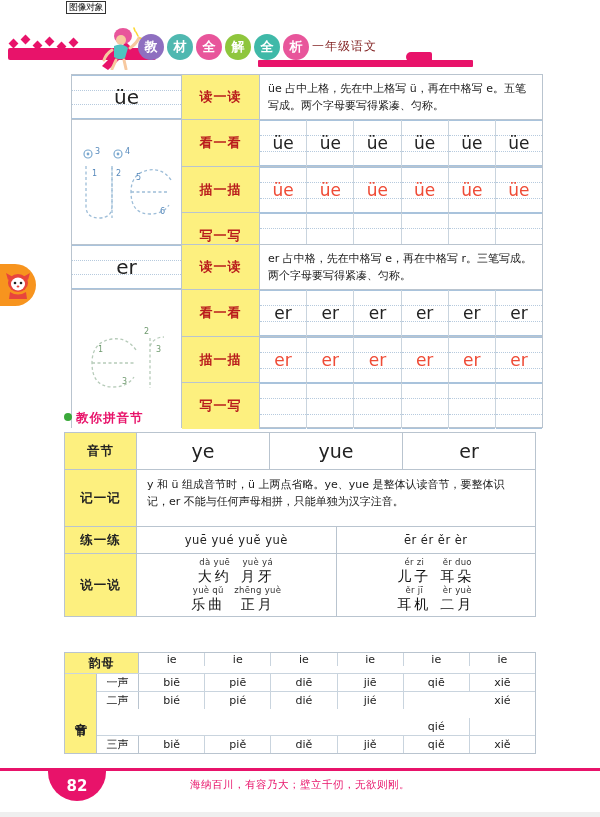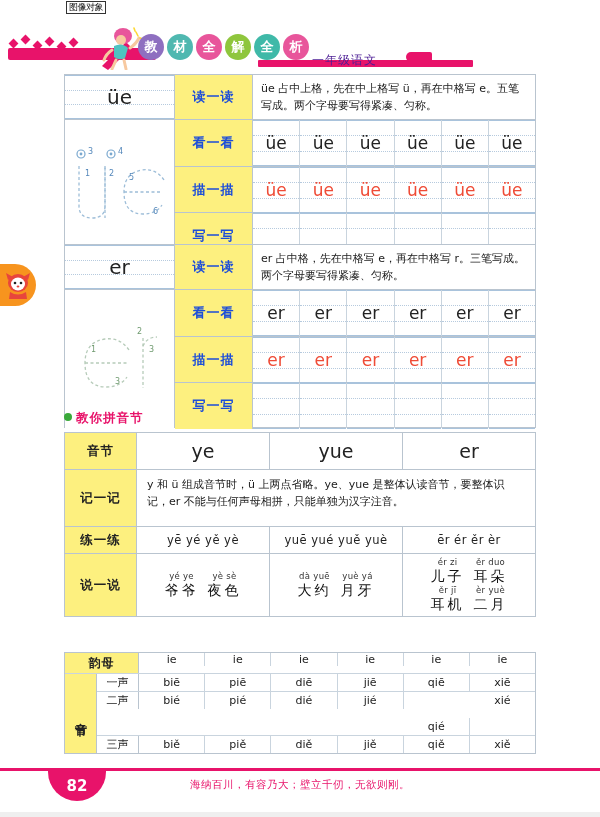--- a/index.html
+++ b/index.html
@@ -35,22 +35,22 @@
   }
   .hdr-girl{ position:absolute; left:96px; top:-2px; width:48px; height:44px; }
   .circles{ position:absolute; left:138px; top:6px; display:flex; gap:3px; align-items:center;}
   .circ{
     width:26px; height:26px; border-radius:50%;
     display:flex; align-items:center; justify-content:center;
     font-size:13px; font-weight:bold; color:#fff;
     font-family:"DejaVu Sans","Liberation Sans",sans-serif;
   }
   .hdr-grade{
-    position:absolute; left:312px; top:24px;
-    font-size:12px; color:#4c1d95; letter-spacing:1px;
+    position:absolute; left:312px; top:10px;
+    font-size:12px; color:#7f1d1d; letter-spacing:1px;
   }
   .hdr-bar-right{
     position:absolute; left:258px; top:32px; width:215px; height:7px;
     background:#e8136a; border-radius:1px;
   }
   .hdr-pencil{
     position:absolute; left:406px; top:24px; width:26px; height:10px;
     background:#e8136a; border-radius:5px 2px 2px 5px;
   }
 
@@ -58,28 +58,28 @@
   .sidetab{
     position:absolute; left:-12px; top:264px; width:48px; height:42px;
     background:#f7941e; border-radius:0 21px 21px 0;
   }
   .sidetab .face{
     position:absolute; right:5px; top:7px; width:26px; height:28px;
   }
 
   
   .lt{
-    position:absolute; border:1px solid #b9c4cf; background:#fff;
+    position:absolute; border:1px solid #b9c4cf; background:#fff;margin-left:7px;
   }
   .lt .row{ display:flex; }
   .lt .lbl{
     width:78px; min-width:78px; background:#fdf07f;
     border-right:1px solid #b9c4cf;
     display:flex; align-items:center; justify-content:center;
-    font-size:13px; color:#1d4ed8; letter-spacing:1px;
+    font-size:13px; color:#b91c1c; letter-spacing:1px;
     font-family:"DejaVu Sans","Liberation Serif",serif; font-weight:bold;
   }
   .lt .bigcell{
     width:110px; min-width:110px; border-right:1px solid #b9c4cf;
     position:relative; background:#fff;
   }
   .lt .desc{
     flex:1; padding:5px 7px 4px 8px;
     font-size:11px; line-height:17px; color:#1a1a1a;
     font-family:"DejaVu Sans","Liberation Serif",serif;
@@ -695,50 +695,45 @@
     <div class="c">ye</div>
     <div class="c">yue</div>
     <div class="c">er</div>
   </div>
   <div class="r r2">
     <div class="hd" style="min-height:56px;">记一记</div>
     <div class="note">y 和 ü 组成音节时，ü 上两点省略。ye、yue 是整体认读音节，要整体识记，er 不能与任何声母相拼，只能单独为汉字注音。</div>
   </div>
   <div class="r r3">
     <div class="hd">练一练</div>
-    <div class="c">yē yé yě yè</div>
     <div class="c">yuē yué yuě yuè</div>
     <div class="c">ēr ér ěr èr</div>
   </div>
   <div class="r r4">
     <div class="hd">说一说</div>
-    <div class="c" id="spk0">
-        <div class="wordcol">
-          <div class="wordpair">
-            <div class="wd">
-              <div class="py">yé ye</div>
-              <div class="hz">爷爷</div>
-            </div>
-            <div class="wd">
-              <div class="py">yè sè</div>
-              <div class="hz">夜色</div>
-            </div>
-          </div>
-        </div>
-      </div>
     <div class="c" id="spk1">
         <div class="wordcol">
           <div class="wordpair">
             <div class="wd">
               <div class="py">dà yuē</div>
               <div class="hz">大约</div>
             </div>
             <div class="wd">
               <div class="py">yuè yá</div>
               <div class="hz">月牙</div>
+            </div>
+          </div>
+          <div class="wordpair">
+            <div class="wd">
+              <div class="py">yuè qǔ</div>
+              <div class="hz">乐曲</div>
+            </div>
+            <div class="wd">
+              <div class="py">zhēng yuè</div>
+              <div class="hz">正月</div>
             </div>
           </div>
         </div>
       </div>
     <div class="c" id="spk2">
         <div class="wordcol">
           <div class="wordpair">
             <div class="wd">
               <div class="py">ér zi</div>
               <div class="hz">儿子</div>

